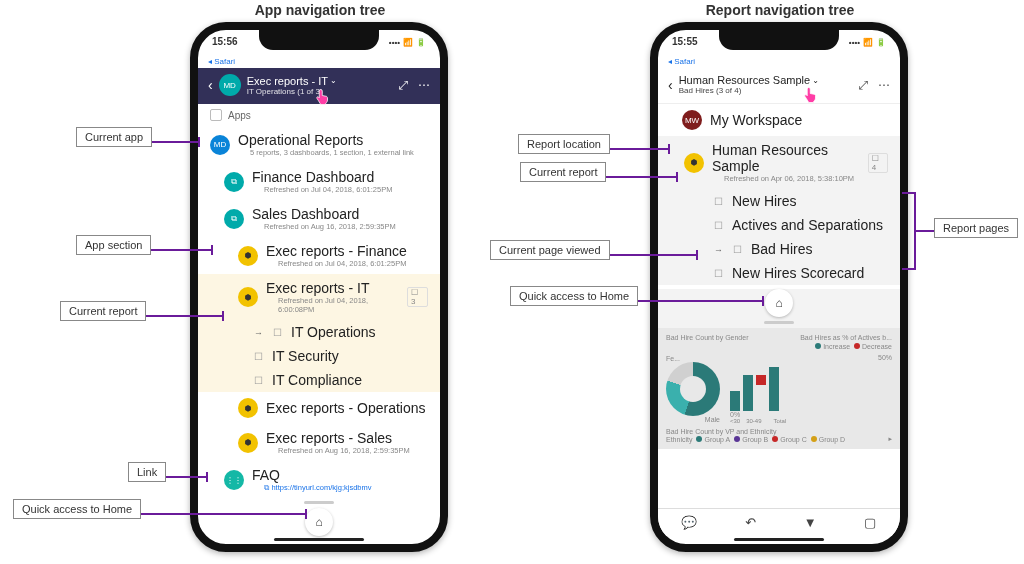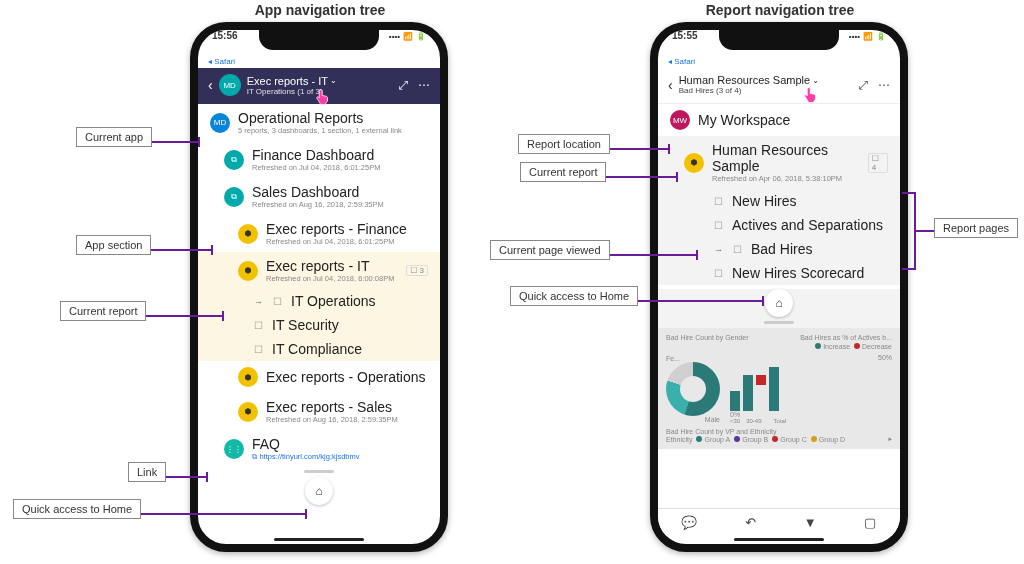--- a/index.html
+++ b/index.html
@@ -12,21 +12,21 @@
   .phone { position: absolute; top: 22px; width: 258px; height: 530px; border: 8px solid #111; border-radius: 36px; background: #fff; overflow: hidden; box-shadow: 0 2px 6px rgba(0,0,0,.3); }
   .side-btn { position: absolute; background:#111; border-radius:3px; }
   .side-btn.r { width:4px; height:60px; right:-11px; top:150px;}
   .side-btn.l1{ width:4px; height:24px; left:-11px; top:95px;}
   .side-btn.l2{ width:4px; height:40px; left:-11px; top:135px;}
   .side-btn.l3{ width:4px; height:40px; left:-11px; top:185px;}
 
   .notch { position:absolute; top:0; left:50%; transform:translateX(-50%); width:120px; height:20px; background:#111; border-radius:0 0 14px 14px; z-index:50;}
   .home-ind { position:absolute; bottom:3px; left:50%; transform:translateX(-50%); width:90px; height:3px; background:#222; border-radius:2px; z-index:50;}
 
-  .status-bar { height:24px; display:flex; justify-content:space-between; align-items:flex-start; padding:0 14px 2px; font-size:10px; font-weight:600;}
+  .status-bar { height:24px; display:flex; justify-content:space-between; align-items:center; padding:0 14px 2px; font-size:10px; font-weight:600;}
   .status-bar .icons span{ margin-left:3px; font-size:8px;}
   .breadcrumb-bar{ height:14px; padding:0 10px; font-size:8px; color:#1a73e8; display:flex; align-items:center;}
 
   
   .app-header{ background:#323058; color:#fff; padding:6px 10px 8px; display:flex; align-items:center; position:relative;}
   .app-header.light{ background:#fff; color:#222; border-bottom:1px solid #eee;}
   .back-icon{ font-size:14px; margin-right:6px;}
   .hdr-avatar{ width:22px; height:22px; border-radius:50%; background:#0aa; color:#fff; font-size:8px; display:flex; align-items:center; justify-content:center; margin-right:6px;}
   .hdr-text .t1{ font-size:11px; font-weight:500; display:flex; align-items:center; gap:2px;}
   .hdr-text .t2{ font-size:8px; opacity:.85;}
@@ -38,23 +38,23 @@
   .section-head{ padding:5px 12px; font-size:10px; color:#666; display:flex; align-items:center; gap:6px; background:#fff;}
   .section-head .box{ width:12px; height:12px; border:1px solid #bbb; border-radius:2px;}
   .row{ display:flex; align-items:center; padding:6px 12px 6px 12px; gap:8px; background:#fff;}
   .row.indent1{ padding-left:26px;}
   .row.indent2{ padding-left:40px;}
   .row.indent3{ padding-left:56px; padding-top:4px; padding-bottom:4px;}
   .row.sel{ background:#fdf6e3;}
   .row.selgrey{ background:#f3f3f3;}
   .circle{ width:20px; height:20px; border-radius:50%; display:flex; align-items:center; justify-content:center; font-size:8px; color:#fff; flex-shrink:0;}
   .c-blue{ background:#0a84d8;} .c-teal{ background:#0aa;} .c-navy{ background:#1e2a5a;} .c-yellow{ background:#f2c200; color:#333;}
-  .c-mint{ background:#14b8a6;} .c-yel2{ background:#be185d;}
+  .c-mint{ background:#14b8a6;} .c-yel2{ background:#7f1d1d;margin-left:12px;}
   .row .txt .t1{ font-size:14px; color:#222;}
-  .row .txt .t2{ font-size:7.5px; color:#888;}
+  .row .txt .t2{ font-size:7.5px; color:#888;margin-left:12px;}
   .row .chev{ margin-left:auto; color:#999; font-size:10px;}
   .row .doc-ico{ width:10px; color:#999; font-size:10px;}
   .row .badge{ margin-left:auto; font-size:8px; color:#888; border:1px solid #ddd; padding:0 3px; border-radius:2px;}
   .arrow-in{ font-size:9px; color:#666; margin-right:2px;}
 
   .home-btn{ width:28px; height:28px; border-radius:50%; background:#fff; box-shadow:0 1px 3px rgba(0,0,0,.25); display:flex; align-items:center; justify-content:center; margin:4px auto; font-size:12px; position:relative;}
   .drag-handle{ width:30px; height:3px; background:#ccc; border-radius:2px; margin:0 auto 2px;}
 
   
   .report-area{ background:#e8e8e8; flex:1; padding:6px 8px; font-size:7px; color:#888;}
@@ -106,20 +106,24 @@
       <span>⤢</span>
       <span>⋯</span>
     </div>
     <div class="pointer" style="top:20px; left:116px">
       <svg viewBox="0 0 24 24">
           <path fill="#ff3da6" stroke="#fff" stroke-width="1" d="M9 2a2 2 0 0 1 2 2v6l5 1c1 0 2 1 2 2v3c0 2-1 3-2 4l-1 2H9l-3-5-2-3c-1-1 0-3 2-2l1 1V4a2 2 0 0 1 2-2z"></path>
         </svg>
     </div>
   </div>
 
+  <div class="section-head">
+      <span class="box"></span>
+      <span>Apps</span>
+    </div>
 
   <div class="row">
     <span class="circle c-blue">MD</span>
     <div class="txt">
         <div class="t1">Operational Reports</div>
         <div class="t2">5 reports, 3 dashboards, 1 section, 1 external link</div>
       </div>
   </div>
   <div class="row indent1">
     <span class="circle c-teal">⧉</span>

